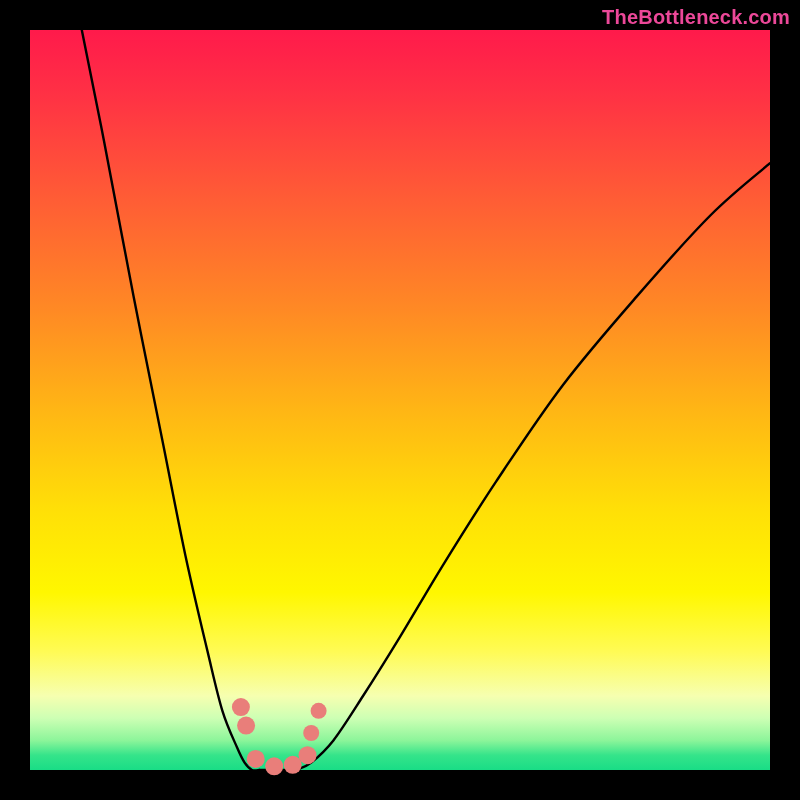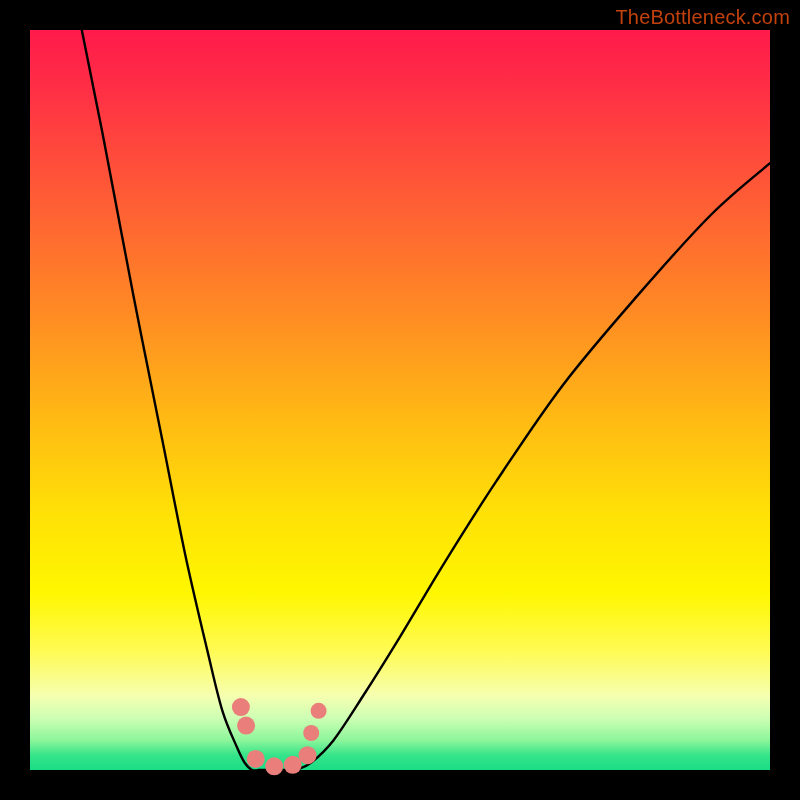--- a/index.html
+++ b/index.html
@@ -47,23 +47,23 @@
     position: absolute;
     inset: 0;
     width: 100%;
     height: 100%;
     overflow: visible;
   }
   .watermark {
     position: absolute;
     top: 6px;
     right: 10px;
-    color: #c2410c;
+    color: #ec4899;
     font-size: 20px;
-    font-weight: 400;
+    font-weight: 700;
     letter-spacing: 0.2px;
     user-select: none;
   }
 </style>
 </head>
 <body>
 
 <div class="frame">
 
   <div class="watermark">TheBottleneck.com</div>

